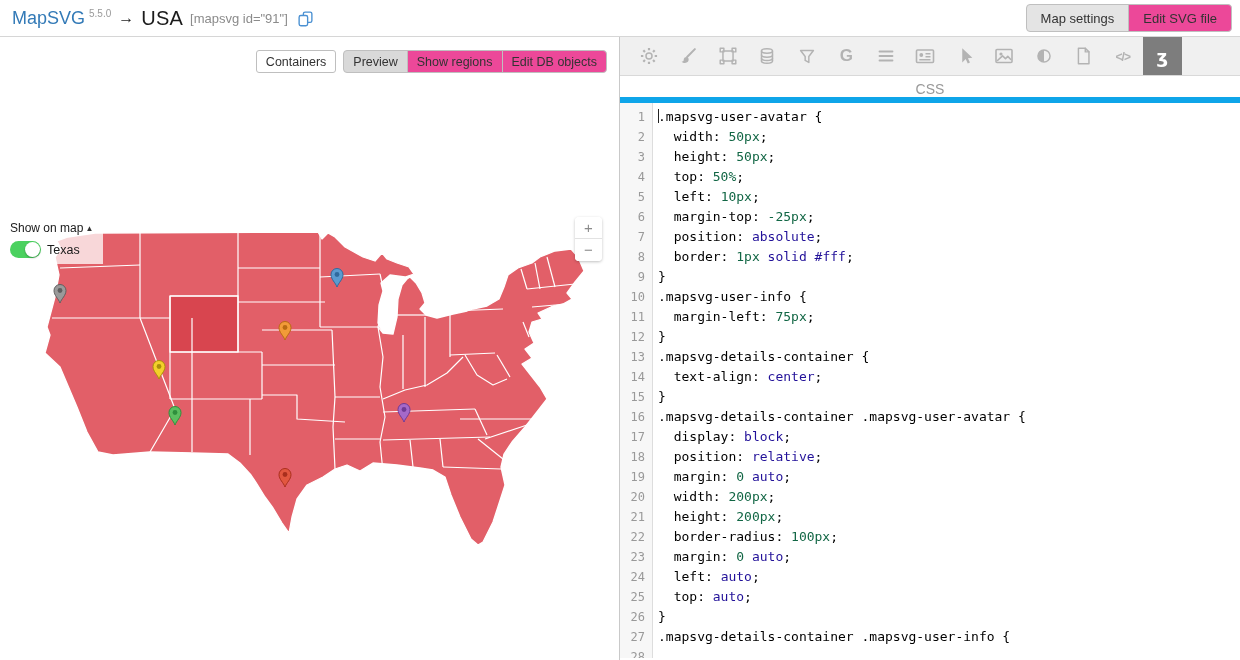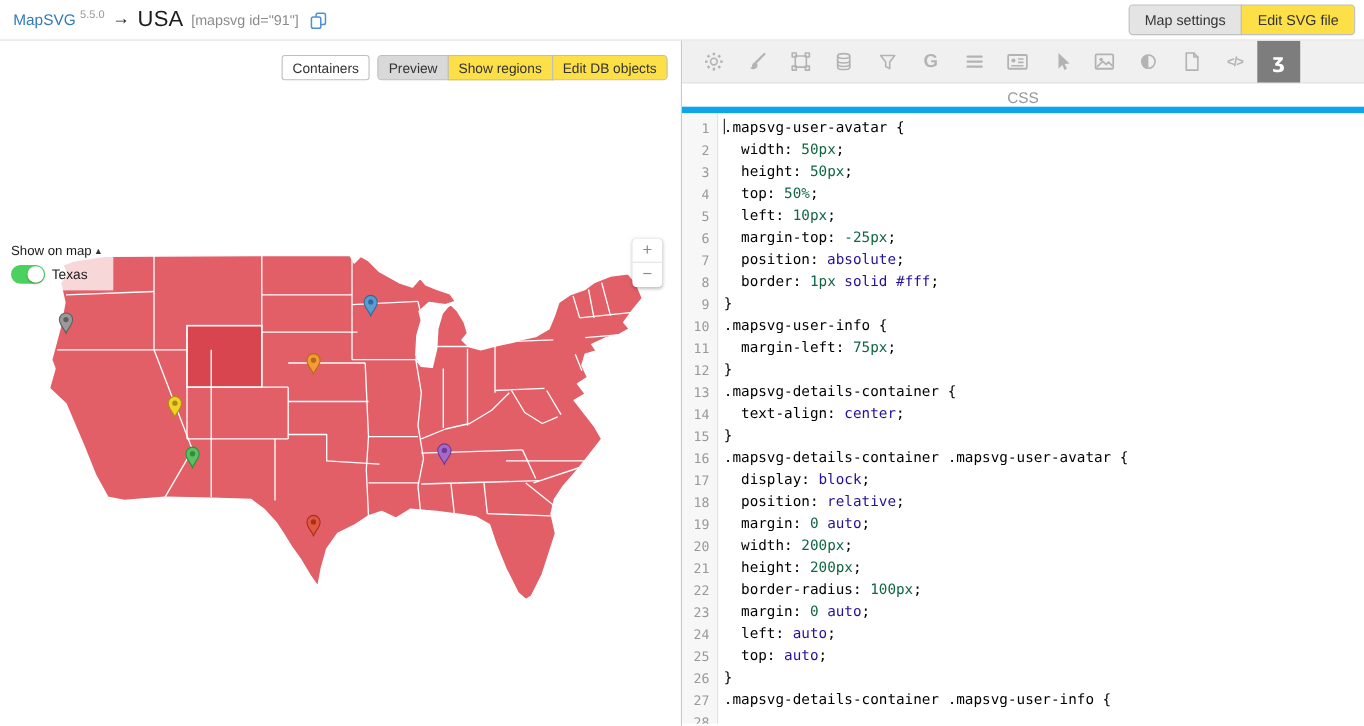--- a/index.html
+++ b/index.html
@@ -4,34 +4,34 @@
 <style>
   html,body{margin:0;padding:0;background:#fff;}
   *{box-sizing:border-box;}
   body{font-family:"Liberation Sans","DejaVu Sans",sans-serif;-webkit-font-smoothing:antialiased;}
   .app{position:relative;width:1240px;height:660px;overflow:hidden;background:#fff;}
 
   
   .hdr{position:relative;height:37px;border-bottom:1px solid #d6d6d6;background:#fff;
        display:flex;align-items:center;justify-content:space-between;padding:0 8px 0 12px;}
   .brand-area{display:flex;align-items:center;gap:7px;}
-  .brand{color:#337ab7;font-size:14px;font-weight:500;cursor:pointer;}
+  .brand{color:#337ab7;font-size:18px;font-weight:500;cursor:pointer;}
   .version{color:#9a9a9a;font-size:10px;position:relative;top:-5px;margin-left:-3px;}
   .arrow{color:#222;font-size:16px;}
   .map-title{color:#1b1b1b;font-size:20px;font-weight:500;letter-spacing:.2px;}
   .shortcode{color:#8b8b8b;font-size:13px;}
   .copy-ic{display:inline-flex;align-items:center;cursor:pointer;margin-left:2px;}
   .hdr-right{display:flex;align-items:flex-start;gap:8px;flex-direction:column;}
   .icon-group{display:flex;}
   .icon-group button{width:38px;height:28px;background:#f6f6f6;border:1px solid #c5c5c5;
       display:flex;align-items:center;justify-content:center;color:#555;cursor:pointer;padding:0;}
   .icon-group button:first-child{border-radius:4px 0 0 4px;}
   .icon-group button:last-child{border-radius:0 4px 4px 0;margin-left:-1px;}
   .seg{display:flex;}
-  .seg button{background:#fde047;border:1px solid #bfbfbf;color:#333;cursor:pointer;white-space:nowrap;}
+  .seg button{background:#ec4899;border:1px solid #bfbfbf;color:#333;cursor:pointer;white-space:nowrap;}
   .seg button + button{margin-left:-1px;}
   .seg button:first-child{border-radius:4px 0 0 4px;}
   .seg button:last-child{border-radius:0 4px 4px 0;}
   .seg.hdr-seg button{height:28px;padding:0 14px;font-size:13px;}
   .seg button.active{background:#e4e4e4;}
   .save-btn{height:28px;padding:0 12px;background:var(--accent,#337ab7);border:3px solid #404040;
       border-radius:4px;color:#fff;font-size:13px;cursor:pointer;display:flex;align-items:center;gap:7px;}
   .save-btn .kbd{color:#a9c6df;font-size:12.5px;}
 
   

